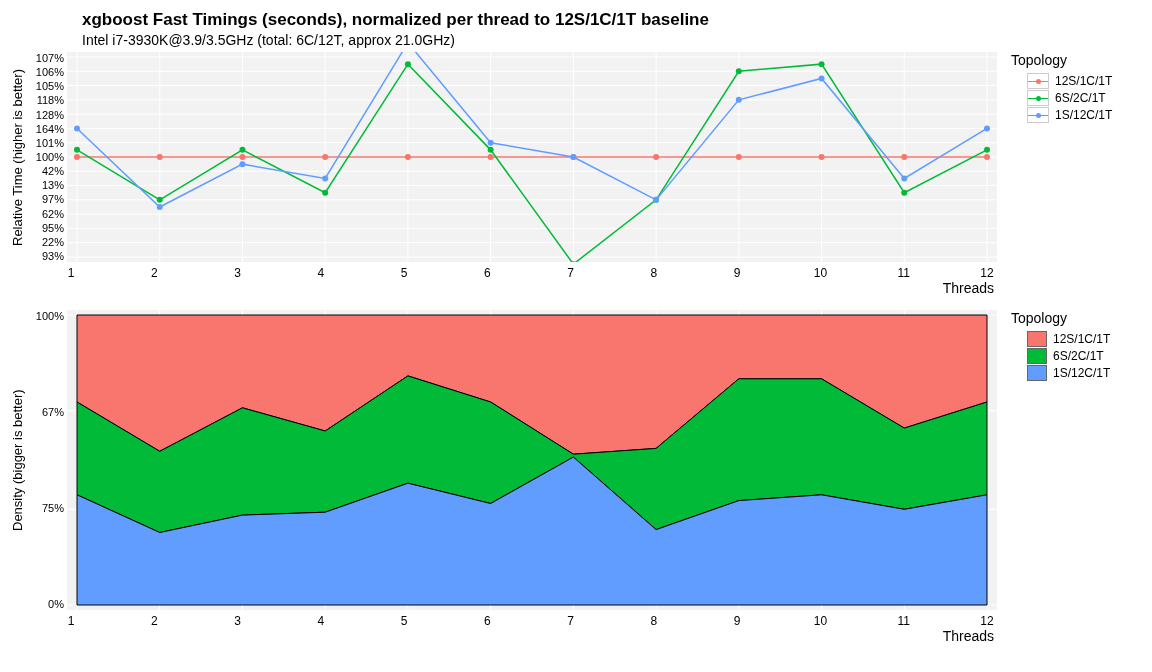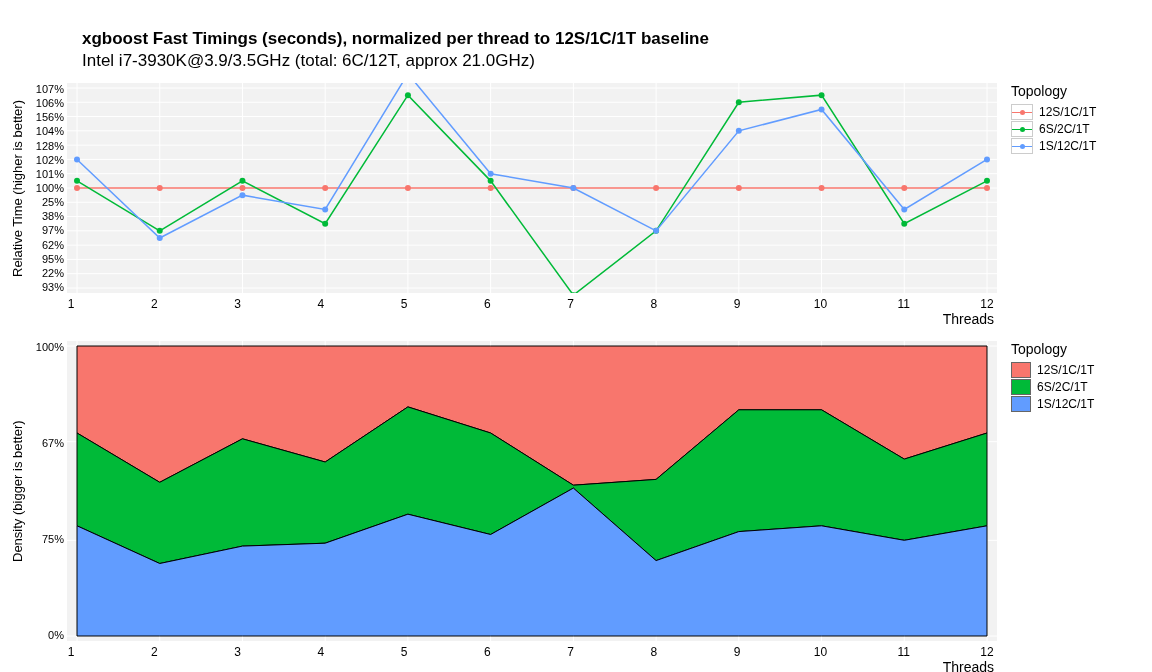--- a/index.html
+++ b/index.html
@@ -9,27 +9,26 @@
     background: #fff;
     width: 1132px;
   }
   .chart-container {
     position: relative;
   }
   .title {
     font-size: 17px;
     font-weight: bold;
     margin-left: 72px;
-    margin-top: 19px;
   }
   .subtitle {
-    font-size: 17px;
+    font-size: 14px;
     margin-left: 72px;
     margin-top: 2px;
-    margin-bottom: 12px;
+    margin-bottom: 4px;
   }
   .plot-row {
     display: flex;
     align-items: stretch;
     margin-bottom: 4px;
   }
   .yaxis-label {
     writing-mode: vertical-rl;
     transform: rotate(180deg);
     font-size: 13px;
@@ -56,21 +55,21 @@
     flex-direction: column;
     font-size: 13px;
   }
   .legend-title {
     font-size: 14px;
     margin-bottom: 4px;
   }
   .legend-item {
     display: flex;
     align-items: center;
-    margin: 1px 0;
+    margin: 1px 16px;
     font-size: 12px;
   }
   .legend-swatch-line {
     width: 20px;
     height: 14px;
     margin-right: 6px;
     position: relative;
     background: #fff;
     border: 1px solid #ccc;
   }
@@ -118,28 +117,28 @@
 
 <div class="chart-container">
   <div class="title">xgboost Fast Timings (seconds), normalized per thread to 12S/1C/1T baseline</div>
   <div class="subtitle">Intel i7-3930K@3.9/3.5GHz (total: 6C/12T, approx 21.0GHz)</div>
 
   <div class="plot-row">
     <div class="yaxis-label">Relative Time (higher is better)</div>
     <div class="ytick-col" id="top-yticks" style="height:210px;">
         <div>107%</div>
         <div>106%</div>
-        <div>156%</div>
-        <div>104%</div>
+        <div>105%</div>
+        <div>118%</div>
         <div>128%</div>
-        <div>102%</div>
+        <div>164%</div>
         <div>101%</div>
         <div>100%</div>
-        <div>25%</div>
-        <div>38%</div>
+        <div>42%</div>
+        <div>13%</div>
         <div>97%</div>
         <div>62%</div>
         <div>95%</div>
         <div>22%</div>
         <div>93%</div>
       </div>
     <div class="plot-area" style="width:930px;height:210px;">
       <svg id="top-svg" width="930" height="210">
           <line class="grid-line" x1="0" x2="930" y1="205" y2="205"></line>
           <line class="grid-line" x1="0" x2="930" y1="190.71428571428572" y2="190.71428571428572"></line>

